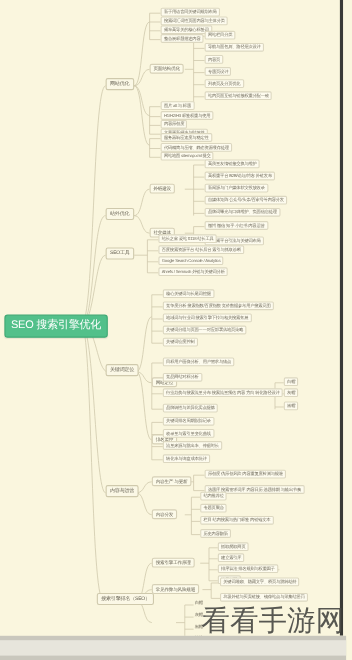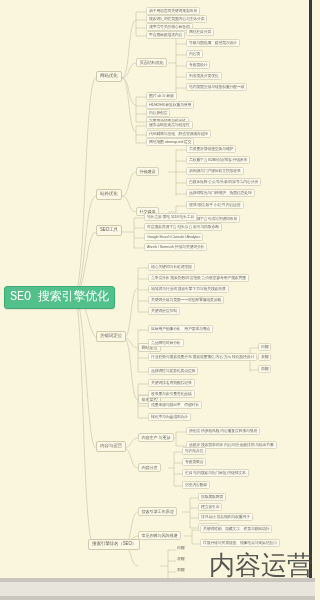--- a/index.html
+++ b/index.html
@@ -16,23 +16,22 @@
   #bottombar .inner{position:absolute;left:0;top:4px;width:315px;height:14px;background:#e7e5dc;}
 
   
   svg#links{position:absolute;left:0;top:0;width:312px;height:578px;pointer-events:none;}
 
   
   .node{position:absolute;box-sizing:border-box;white-space:nowrap;
         line-height:1.05;letter-spacing:-0.2px;}
   .root-node{
     background:#52c08a;color:#ffffff;border-radius:3px;
-    padding:4px 5px;font-size:12px;border:1px solid #3faa75;
+    padding:4px 5px;font-size:10px;border:1px solid #3faa75;
     box-shadow:0 1px 1px rgba(0,0,0,.08);
-    font-family:Liberation Mono, monospace;
   }
   .branch{
     background:#fbf8e6;color:#6b6658;border:0.6px solid #cfc9ac;
     border-radius:2px;padding:2px 3px;font-size:4.6px;
   }
   .sub{
     background:#fcfae9;color:#6b6658;border:0.5px solid #d6d0b6;
     border-radius:2px;padding:1.5px 2.5px;font-size:4.2px;
   }
   .leaf{
@@ -266,18 +265,18 @@
     <div class="node leaf" style="left:200px;top:539px;">垃圾外链与买卖链接、镜像站点与采集站惩罚</div>
 
     <div class="node leaf plain" style="left:176px;top:545px;">白帽</div>
     <div class="node leaf plain" style="left:176px;top:556px;">灰帽</div>
     <div class="node leaf plain" style="left:176px;top:567px;">黑帽</div>
     <div class="node leaf plain" style="left:176px;top:577px;">快排</div>
 
     <div id="rightborder"></div>
   </div>
 
-  <div class="wm">内容运营</div>
+  <div class="wm">看看手游网</div>
 
   <div id="bottombar">
     <div class="inner"></div>
   </div>
 </div>
 
 </body></html>

